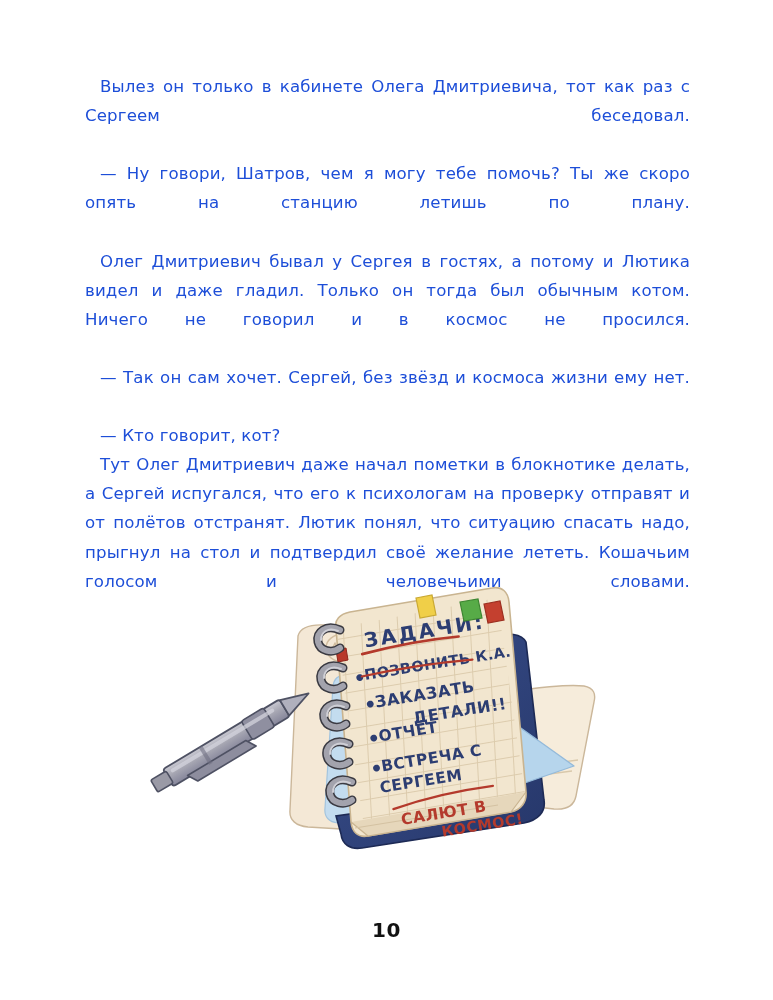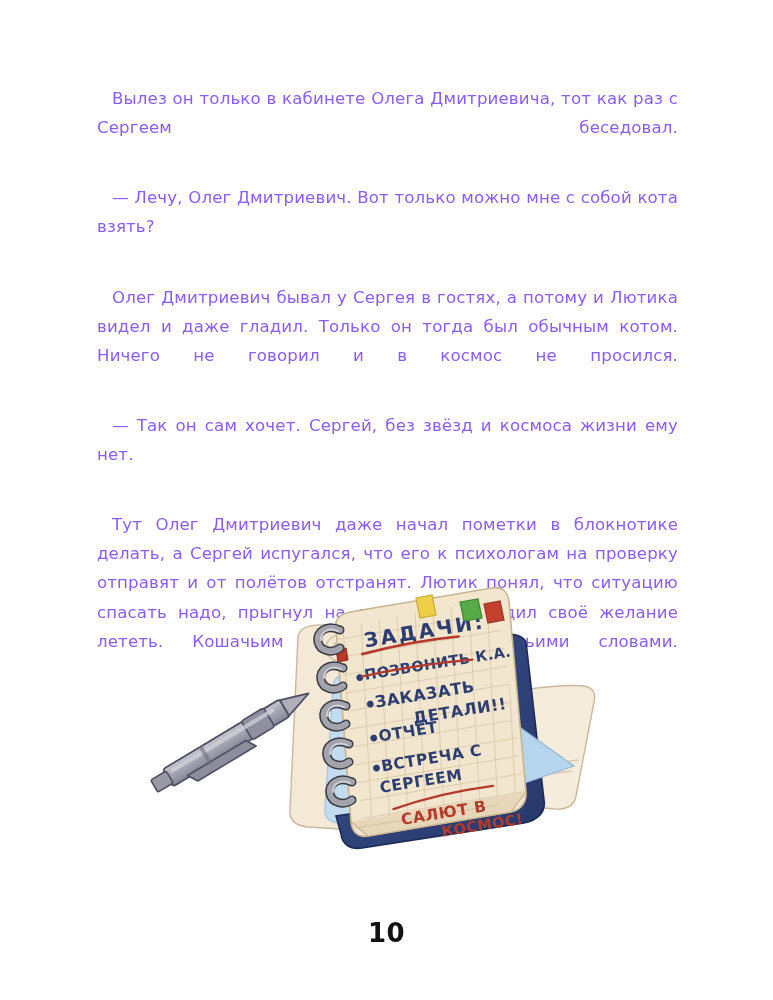--- a/index.html
+++ b/index.html
@@ -17,46 +17,46 @@
   }
 
   
   #text-block {
     position: absolute;
     left: 85px;
     top: 72px;
     width: 605px;
   }
   .para {
-    margin: 12px;
+    margin: 0;
     font-size: 16.6px;
     line-height: 29.1px;
     text-align: justify;
     text-justify: inter-word;
     letter-spacing: 0.15px;
-    color: #8b5cf6;
+    color: #1d4ed8;
   }
   .para.indent { text-indent: 15px; }
   .para.dash  { text-indent: 15px; }
   
   .para::after {
     content: "";
     display: inline-block;
     width: 100%;
   }
   .para.noafter::after { content: none; }
 
   
   #page-number {
     position: absolute;
     left: 0;
     top: 918px;
     width: 773px;
     text-align: center;
-    font-size: 26px;
+    font-size: 20px;
     font-weight: 700;
     letter-spacing: 0.5px;
     color: #121212;
   }
 
   
   #illustration {
     position: absolute;
     left: 140px;
     top: 580px;
@@ -70,23 +70,24 @@
     font-weight: 700;
     fill: #2c3d72;
   }
   .hw-red { fill: #b43a2c; }
 </style>
 </head>
 <body>
 
 <div id="text-block">
   <p class="para indent">Вылез он только в кабинете Олега Дмитриевича, тот как раз с Сергеем беседовал.</p>
-  <p class="para dash">— Лечу, Олег Дмитриевич. Вот только можно мне с собой кота взять?</p>
+  <p class="para dash">— Ну говори, Шатров, чем я могу тебе помочь? Ты же скоро опять на станцию летишь по плану.</p>
   <p class="para indent">Олег Дмитриевич бывал у Сергея в гостях, а потому и Лютика видел и даже гладил. Только он тогда был обычным котом. Ничего не говорил и в космос не просился.</p>
   <p class="para dash">— Так он сам хочет. Сергей, без звёзд и космоса жизни ему нет.</p>
+  <p class="para dash noafter">— Кто говорит, кот?</p>
   <p class="para indent">Тут Олег Дмитриевич даже начал пометки в блокнотике делать, а Сергей испугался, что его к психологам на проверку отправят и от полётов отстранят. Лютик понял, что ситуацию спасать надо, прыгнул на стол и подтвердил своё желание лететь. Кошачьим голосом и человечьими словами.</p>
 </div>
 
 <div id="illustration">
   <svg viewBox="0 0 490 290" xmlns="http://www.w3.org/2000/svg">
     <defs>
       <clipPath id="clip-grid">
         <path d="M196 48 L357 18 L385 214 L224 247 Z"></path>
       </clipPath>
       <linearGradient id="pen-grad" x1="0" y1="0" x2="0" y2="1">

